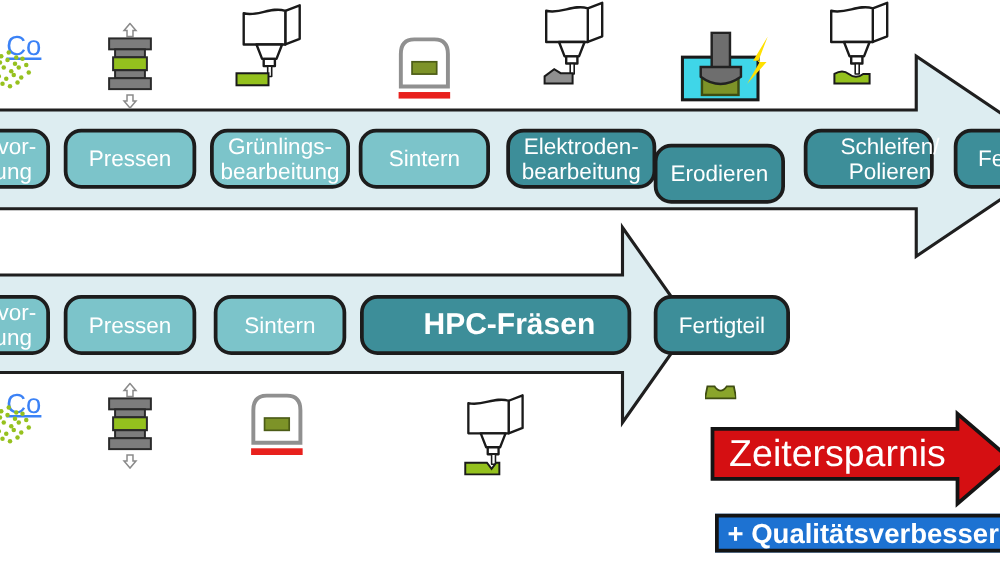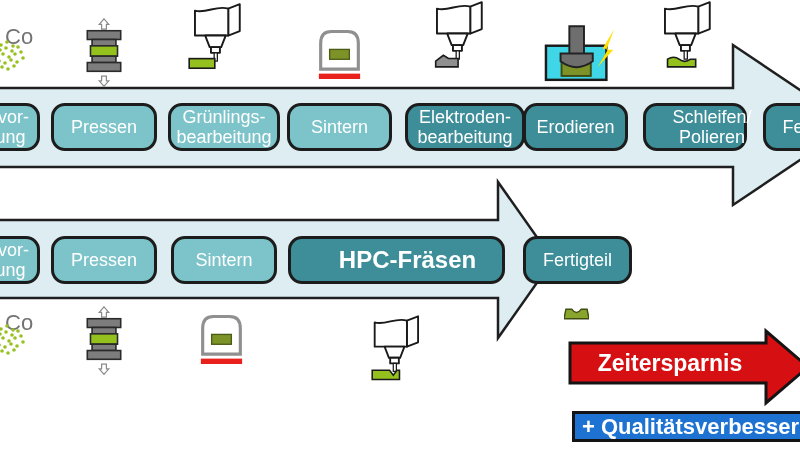--- a/index.html
+++ b/index.html
@@ -13,26 +13,26 @@
     position:absolute;top:103px;height:48px;box-sizing:border-box;
     background:#7cc4ca;border:3px solid #1c1c1c;border-radius:14px;
     color:#ffffff;display:flex;align-items:center;justify-content:center;
     text-align:center;font-size:18px;line-height:1.12;white-space:pre-line;
     z-index:3;
   }
   .step.dark{background:#3d8e99;}
   .step.row2{top:236px;}
   .step.hpc{font-weight:bold;font-size:24px;}
   .mat-label{
-    position:absolute;z-index:2;font-size:22px;color:#737373;line-height:1;
+    position:absolute;z-index:2;font-size:22px;color:#3b82f6;line-height:1;text-decoration:underline;
   }
   .time-label{
     position:absolute;left:574px;top:345px;width:192px;height:37px;z-index:3;
     display:flex;align-items:center;justify-content:center;
-    color:#fff;font-weight:bold;font-size:23px;
+    color:#fff;font-weight:normal;font-size:30px;
   }
   .quality-banner{
     position:absolute;left:572px;top:411px;width:242px;height:31px;z-index:3;
     box-sizing:border-box;background:#1d72d2;border:3px solid #141414;
     color:#fff;font-weight:bold;font-size:22px;display:flex;align-items:center;
     padding-left:7px;white-space:nowrap;overflow:visible;
   }
   .defs{position:absolute;width:0;height:0;}
 </style>
 </head>
@@ -137,21 +137,21 @@
   </svg>
 
   <div class="step" style="left:-64px;width:104px;">Pulvervor-
 bereitung</div>
   <div class="step" style="left:51px;width:106px;">Pressen</div>
   <div class="step" style="left:168px;width:112px;">Grünlings-
 bearbeitung</div>
   <div class="step" style="left:287px;width:105px;">Sintern</div>
   <div class="step dark" style="left:405px;width:120px;">Elektroden-
 bearbeitung</div>
-  <div class="step dark" style="left:523px;width:105px;">Erodieren</div>
+  <div class="step dark" style="left:523px;width:105px;margin-top:12px;">Erodieren</div>
   <div class="step dark" style="left:643px;width:104px;padding-left:34px;">Schleifen/
 Polieren</div>
   <div class="step dark" style="left:763px;width:108px;">Fertigteil</div>
 
   <div class="step row2" style="left:-64px;width:104px;">Pulvervor-
 bereitung</div>
   <div class="step row2" style="left:51px;width:106px;">Pressen</div>
   <div class="step row2" style="left:171px;width:106px;">Sintern</div>
   <div class="step row2 dark hpc" style="left:288px;width:217px;padding-left:22px;">HPC-Fräsen</div>
   <div class="step row2 dark" style="left:523px;width:109px;">Fertigteil</div>

